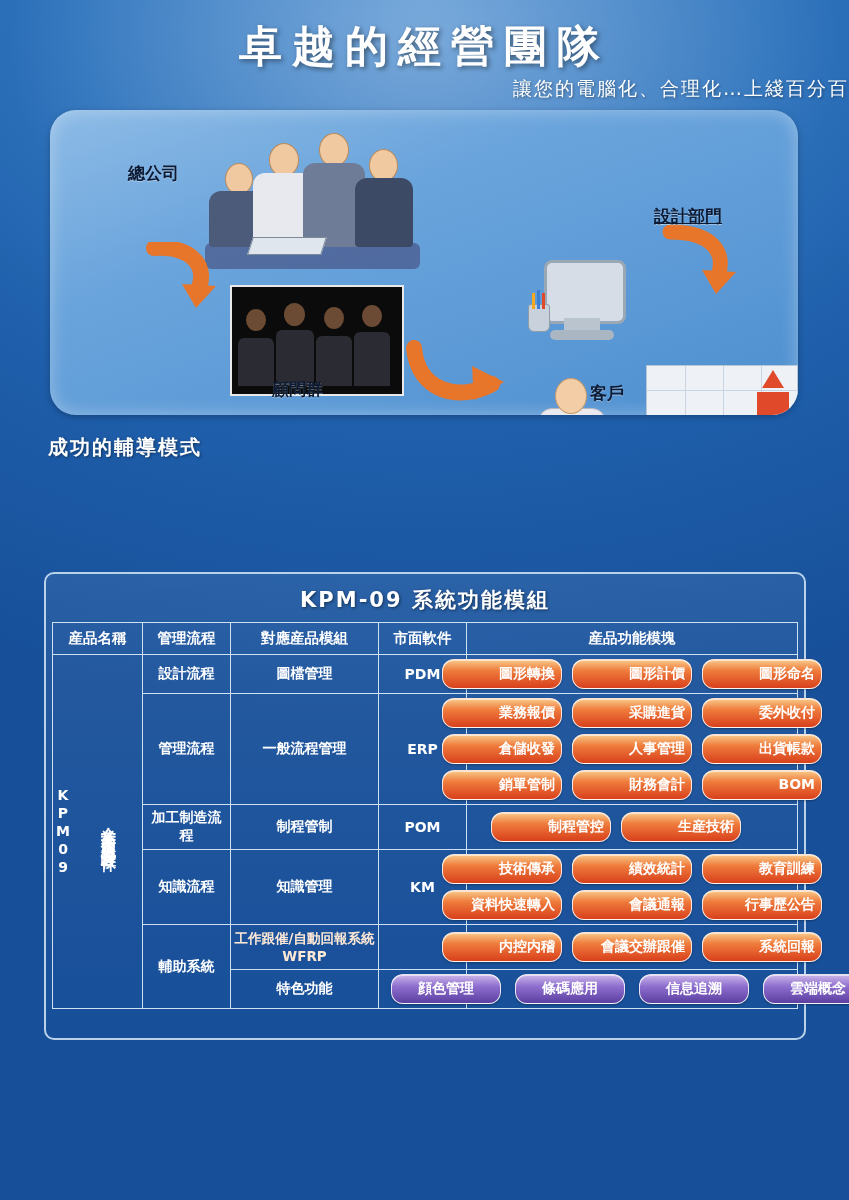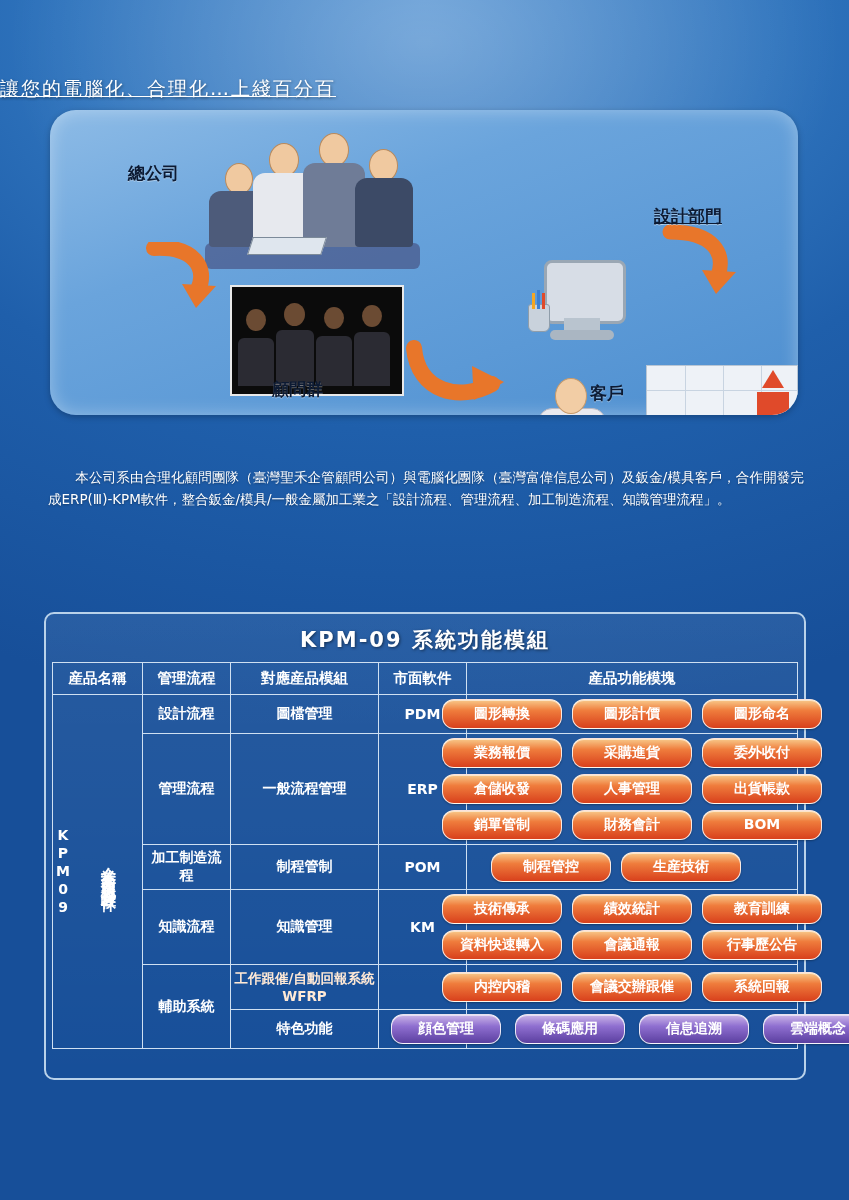--- a/index.html
+++ b/index.html
@@ -21,24 +21,23 @@
     background:radial-gradient(ellipse 70% 100% at 50% 10%, rgba(255,255,255,.25), rgba(255,255,255,0) 70%);
     pointer-events:none;
   }
   
   .title{
     position:absolute;left:0;right:0;top:18px;text-align:center;
     color:#ffffff;font-size:43px;font-weight:bold;letter-spacing:10px;
     text-shadow:2px 2px 5px rgba(0,0,0,.45);
   }
   .subtitle{
-    position:absolute;left:0;right:0;top:76px;text-align:left;
+    position:absolute;left:0;right:0;top:76px;text-align:right;
     color:#ffffff;font-size:19px;letter-spacing:2px;
     text-shadow:1px 1px 3px rgba(0,0,0,.4);
-    text-decoration:underline;
   }
   
   .illus{
     position:absolute;left:50px;top:110px;width:748px;height:305px;
     border-radius:26px;
     background:linear-gradient(160deg,#8dbbe6 0%,#6aa4dc 35%,#5b99d6 70%,#4e8fd0 100%);
     box-shadow:inset 0 0 18px rgba(255,255,255,.35), 0 2px 6px rgba(0,0,0,.25);
     overflow:hidden;
   }
   .illus .lbl{
@@ -94,21 +93,21 @@
   .para{
     position:absolute;color:#ffffff;font-size:13.5px;line-height:22px;text-align:justify;
     text-shadow:0 1px 2px rgba(0,0,0,.35);
   }
   .para b{font-weight:bold;}
   .p1{left:48px;top:466px;width:756px;}
   .p2{left:48px;top:516px;width:756px;}
 
   
   .tblwrap{
-    position:absolute;left:44px;top:612px;width:762px;height:468px;
+    position:absolute;left:44px;top:572px;width:762px;height:468px;
     border:2px solid #b9d2ea;border-radius:10px;
     background:linear-gradient(180deg, rgba(255,255,255,.07), rgba(255,255,255,0));
     padding:6px;
     box-sizing:border-box;
   }
   .tbl-title{
     text-align:center;color:#ffffff;font-size:21px;font-weight:bold;letter-spacing:2px;
     margin:6px 0 8px;text-shadow:1px 1px 3px rgba(0,0,0,.5);
   }
   table.kpm{
@@ -131,29 +130,30 @@
   }
   .cellstack{display:flex;flex-direction:column;gap:6px;align-items:center;}
   .row3{display:flex;gap:10px;justify-content:center;flex-wrap:nowrap;}
   .chip{
     display:inline-block;min-width:106px;padding:5px 6px;border-radius:12px;
     font-size:14px;font-weight:bold;color:#ffffff;text-align:center;
     border:1px solid rgba(255,255,255,.85);
     box-shadow:0 1px 2px rgba(0,0,0,.3), inset 0 1px 0 rgba(255,255,255,.55);
     white-space:nowrap;
   }
-  .chip.red{background:linear-gradient(180deg,#f8c98a 0%,#ef7c3c 38%,#d8401c 100%);}
+  .chip.red{background:linear-gradient(180deg,#f8c98a 0%,#ef7c3c 38%,#d8401c 100%);text-align:right;}
   .chip.purple{background:linear-gradient(180deg,#cbb6e8 0%,#8f6fd0 40%,#5b3fa0 100%);}
   .sub-label{font-size:13.5px;font-weight:bold;color:#ffe9d6;line-height:18px;}
 </style>
 </head>
 <body>
 
 <div class="page">
 
+  <div class="title">卓越的經營團隊</div>
   <div class="subtitle">讓您的電腦化、合理化…上綫百分百</div>
 
   <div class="illus">
 
     <div class="meet">
       <div class="table-meet"></div>
       <div class="head" style="left:30px;top:38px;width:26px;height:30px;"></div>
       <div class="body" style="left:14px;top:66px;width:58px;height:56px;background:#4d5b7a;"></div>
       <div class="head" style="left:74px;top:18px;width:28px;height:32px;"></div>
       <div class="body" style="left:58px;top:48px;width:62px;height:74px;background:#e7e9ee;"></div>
@@ -219,21 +219,21 @@
         <polygon points="72,26 104,42 74,60" fill="#e8762a"></polygon>
       </svg>
     </div>
 
     <div class="lbl lbl-hq">總公司</div>
     <div class="lbl lbl-design">設計部門</div>
     <div class="lbl lbl-consult">顧問群</div>
     <div class="lbl lbl-client">客戶</div>
   </div>
 
-  <div class="para p1">　　本公司系由合理化顧問團隊（臺灣聖禾企管顧問公司）與電腦化團隊（臺灣富偉信息公司）及鈑金/模具客戶，合作開發完成ERP(Ⅲ)-KPM軟件，整合鈑金/模具/一般金屬加工業之「設計流程、管理流程、加工制造流程、知識管理流程」。</div>
+  <div class="sec-title">成功的輔導模式</div>
 
   <div class="tblwrap">
     <div class="tbl-title">KPM-09 系統功能模組</div>
 
     <table class="kpm">
       <colgroup>
         <col style="width:90px">
           <col style="width:88px">
           <col style="width:148px">
           <col style="width:88px">

